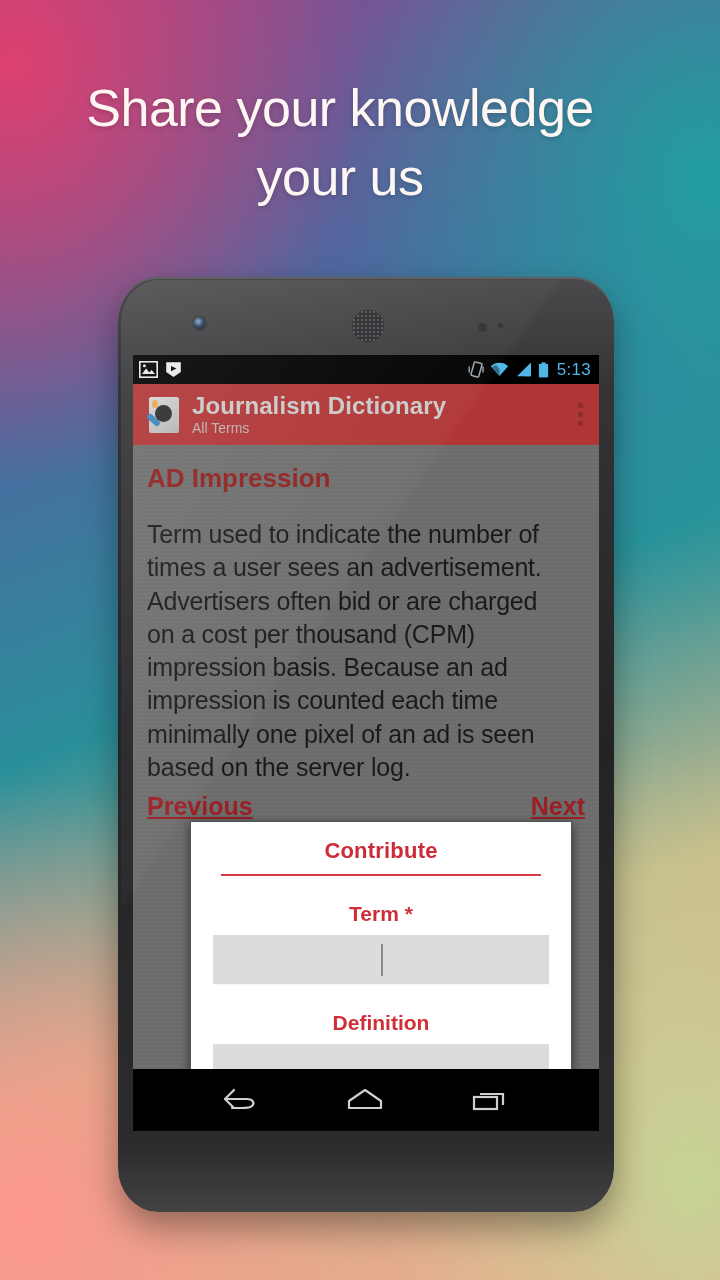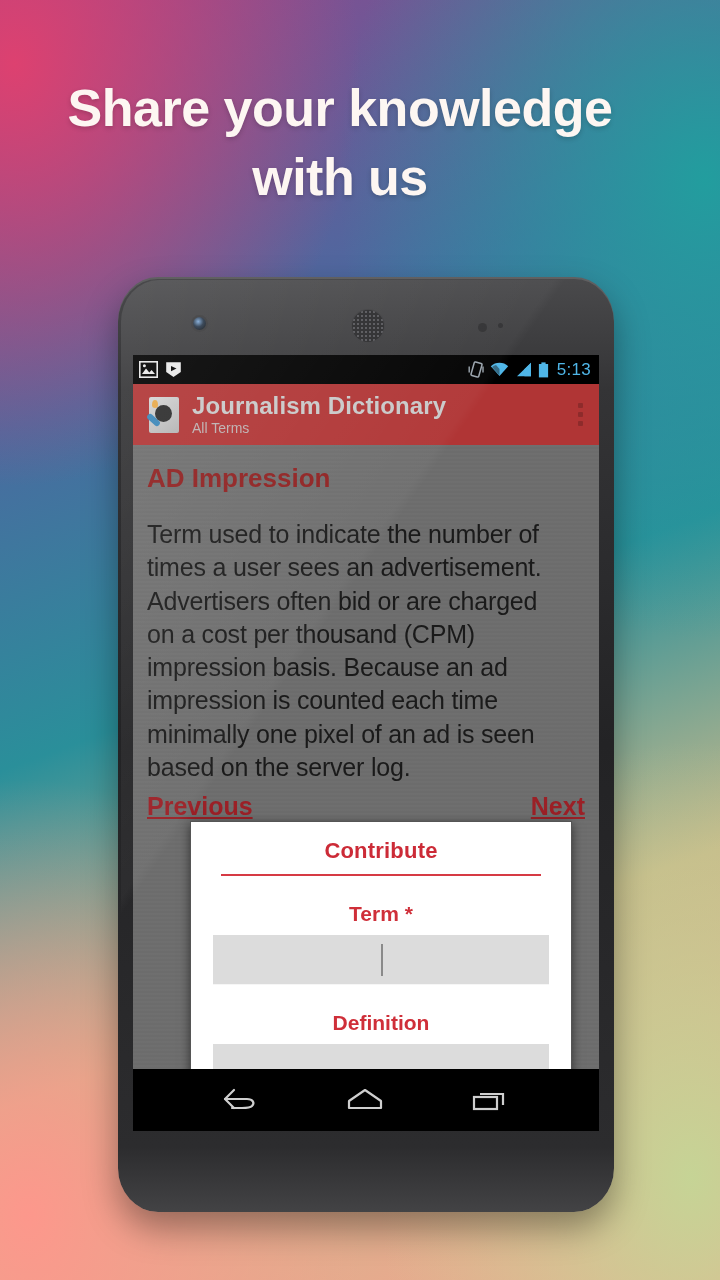--- a/index.html
+++ b/index.html
@@ -12,21 +12,21 @@
       radial-gradient(ellipse 75% 55% at 4% 95%, rgba(255,150,140,0.95) 0%, rgba(255,150,140,0) 62%),
       radial-gradient(ellipse 85% 60% at 98% 14%, rgba(32,160,158,0.95) 0%, rgba(32,160,158,0) 60%),
       radial-gradient(ellipse 80% 55% at 2% 5%, rgba(226,64,110,0.95) 0%, rgba(226,64,110,0) 60%),
       linear-gradient(160deg, #8a4a8f 0%, #4a6aa0 28%, #2a8f9a 50%, #c8b98a 72%, #f2a58f 100%);
   }
 
   
   .headline {
     position:absolute; left:0; top:74px; width:680px;
     text-align:center; color:#fdf6f2;
-    font-size:52px; font-weight:bold; line-height:1.32;
+    font-size:52px; font-weight:normal; line-height:1.32;
     letter-spacing:-0.5px;
     text-shadow:0 2px 5px rgba(0,0,0,0.18);
   }
   .headline span { display:block; }
 
   
   .phone {
     position:absolute; left:118px; top:277px;
     width:496px; height:935px;
     background:linear-gradient(180deg,#4a4a4c 0%, #343436 12%, #232325 50%, #2c2c2e 93%, #434345 100%);
@@ -170,21 +170,21 @@
   }
   .field.area { height:96px; margin-top:9px; }
 
   .ic { display:block; }
 </style>
 </head>
 <body>
 
 <div class="headline">
   <span>Share your knowledge</span>
-  <span>with us</span>
+  <span>your us</span>
 </div>
 
 <div class="phone">
   <div class="phone-glass"></div>
 
   <div class="bezel-top">
     <div class="camera"></div>
     <div class="speaker"></div>
     <div class="sensor s1"></div>
     <div class="sensor s2"></div>

